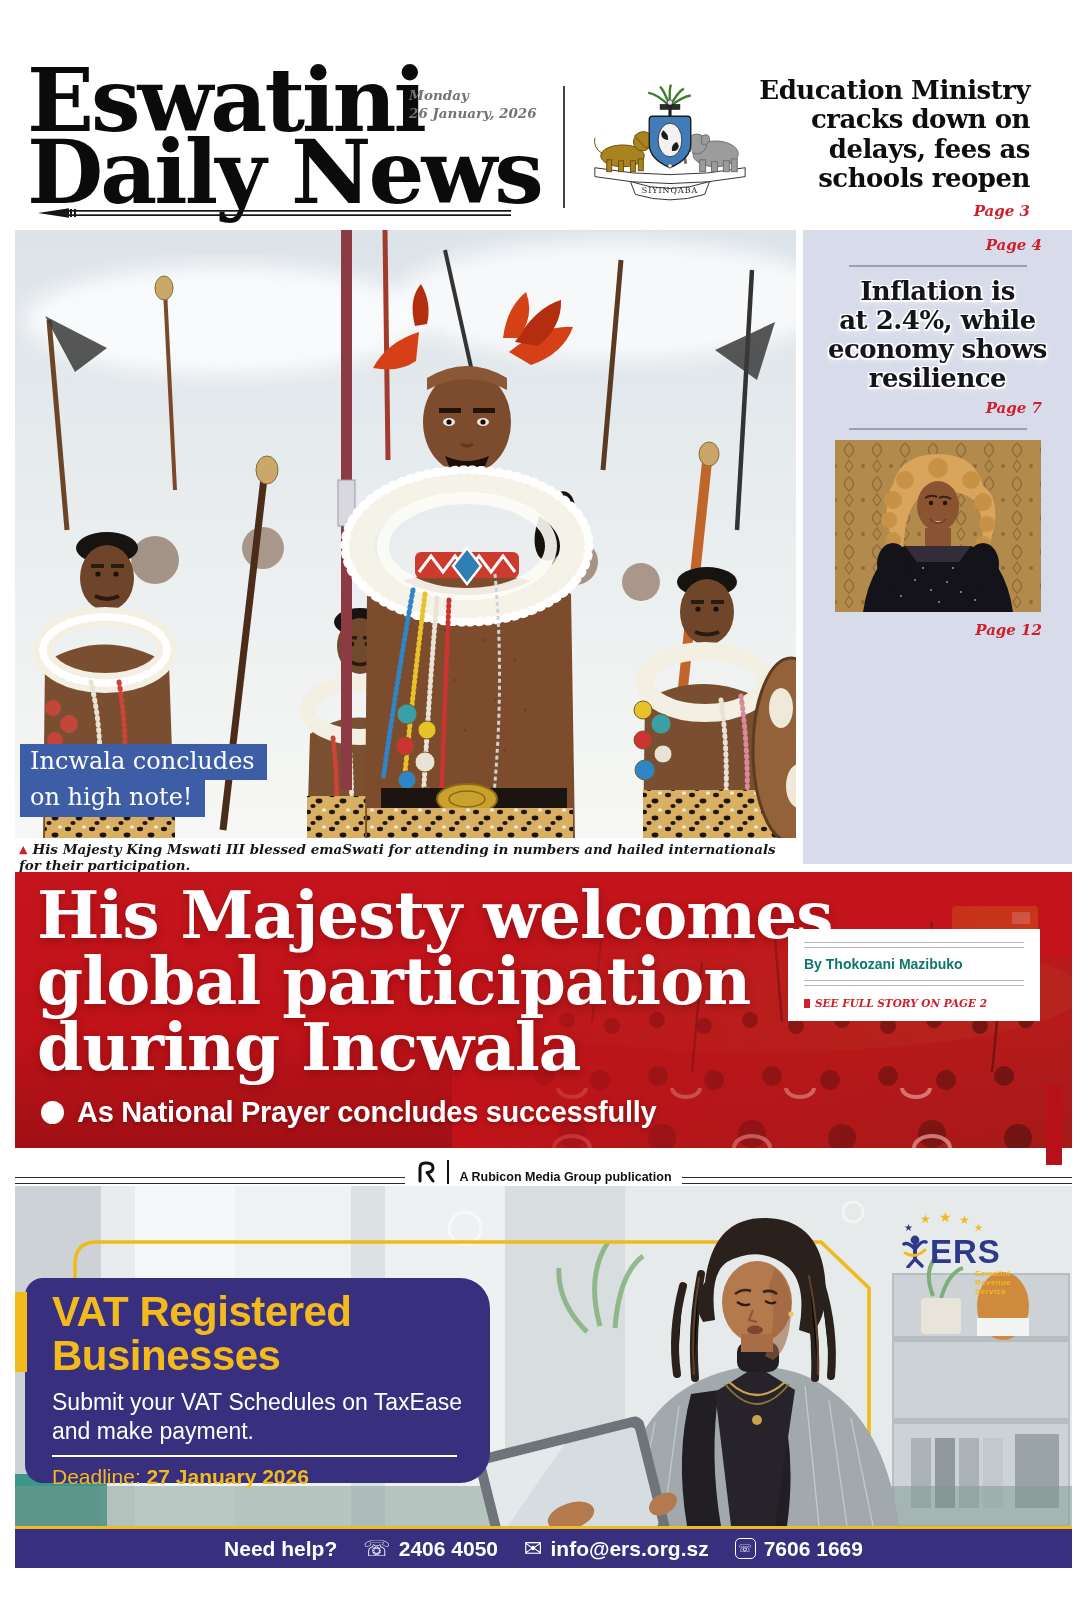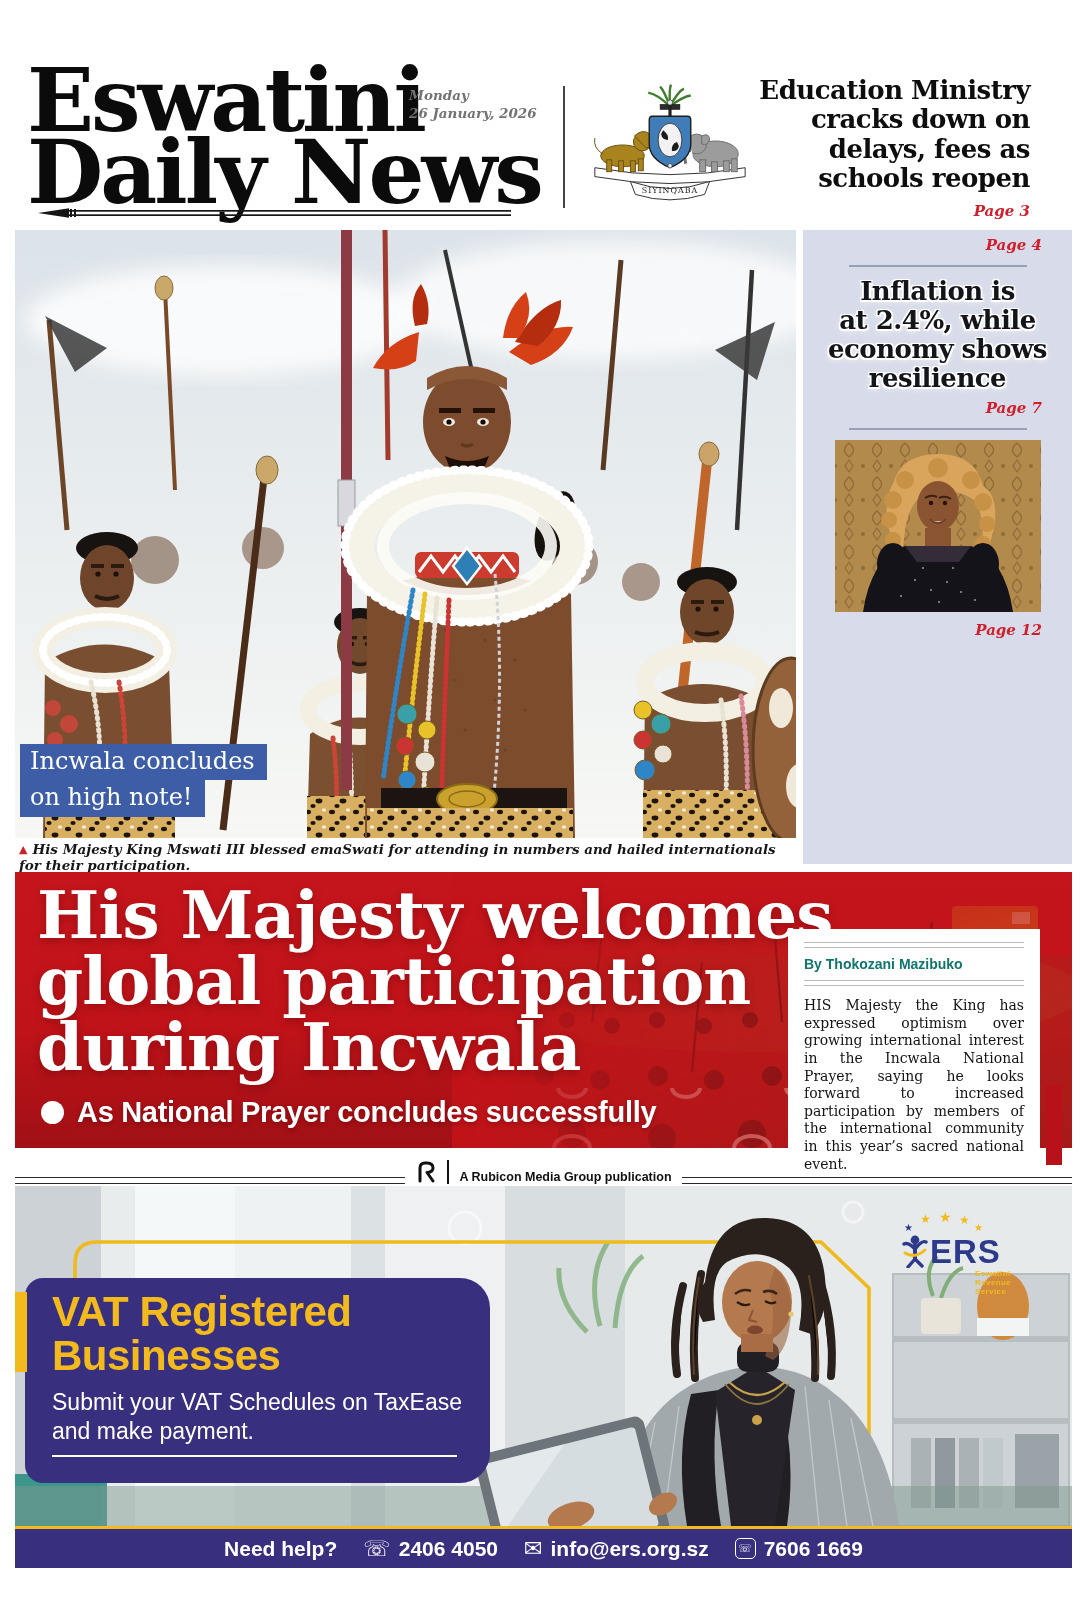--- a/index.html
+++ b/index.html
@@ -492,21 +492,20 @@
 during Incwala</h1>
     <div class="banner-sub sans">
       <span class="bullet"></span>
       <span>As National Prayer concludes successfully</span>
     </div>
 
     <div class="story-box">
       <div class="rule"></div>
       <div class="byline sans">By Thokozani Mazibuko</div>
       <div class="rule"></div>
-      <p class="story-body">HIS Majesty the King has expressed optimism over growing international interest in the Incwala National Prayer, saying he looks forward to increased participation by members of the international community in this year’s sacred national event.</p>
       <div class="see-more">
         <span class="sq"></span>
         <span>SEE FULL STORY ON PAGE 2</span>
       </div>
     </div>
     <div class="red-tab"></div>
   </section>
 
   <section class="pub-strip">
     <span class="strip-line"></span>
@@ -646,20 +645,24 @@
         </div>
         <div class="ers-tagline">Eswatini Revenue Service</div>
       </div>
 
       <div class="vat-panel">
         <div class="vat-title ml">VAT Registered
 Businesses</div>
         <div class="vat-body ml">Submit your VAT Schedules on TaxEase
 and make payment.</div>
         <div class="vat-hr"></div>
+        <div class="vat-deadline">
+          <span>Deadline:</span>
+          <span class="dl-value">27 January 2026</span>
+        </div>
       </div>
       <div class="yellow-accent"></div>
     </div>
 
     <div class="contact-bar">
       <span>Need help?</span>
       <span class="c-item">
         <span class="c-icon">☏</span>
         <span>2406 4050</span>
       </span>

